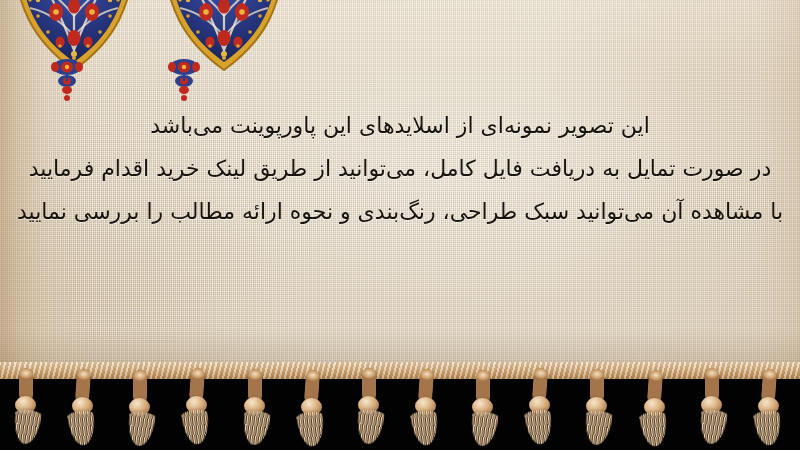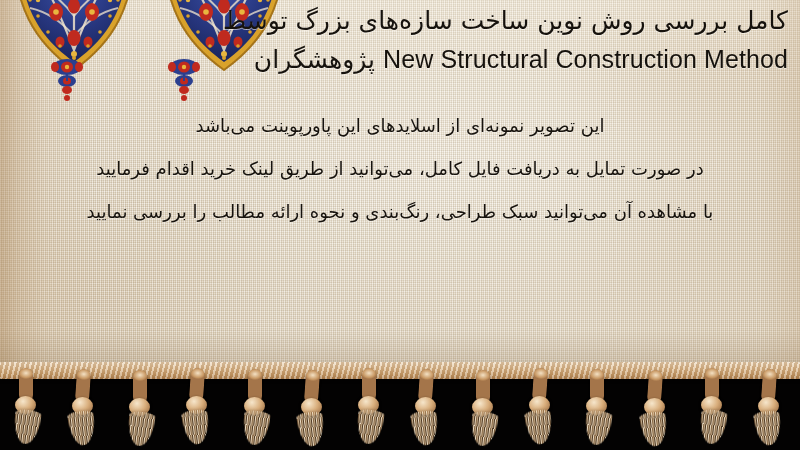--- a/index.html
+++ b/index.html
@@ -143,21 +143,21 @@
     font-size:25px;
     letter-spacing:.1px;
   }
 
   .body-block{
     position:absolute;left:0;right:0;top:104px;
     text-align:center;
     color:#17130e;
   }
   .body-line{
-    font-size:18px;
+    font-size:22px;
     line-height:43px;
     white-space:nowrap;
     text-shadow:0 1px 0 rgba(255,252,244,.5);
   }
 </style>
 </head>
 <body>
 
 <div id="slide">
 
@@ -297,24 +297,20 @@
       <ellipse cx="19" cy="24" rx="9" ry="6" fill="#2b3f8f"></ellipse>
       <ellipse cx="19" cy="24" rx="4" ry="3.6" fill="#c02a1e"></ellipse>
       <ellipse cx="19" cy="33" rx="5" ry="4" fill="#c02a1e"></ellipse>
       <circle cx="19" cy="41" r="3" fill="#c02a1e"></circle>
       <rect x="18" y="16" width="2" height="8" fill="#2b3f8f"></rect>
     </g>
   </svg>
 
   <div class="text-layer">
 
-    <div class="title-block">
-      <div class="title-line">کامل بررسی روش نوین ساخت سازه‌های بزرگ توسط</div>
-      <div class="title-line"><span class="latin">New Structural Construction Method</span> <span>پژوهشگران</span></div>
-    </div>
 
     <div class="body-block">
       <div class="body-line">این تصویر نمونه‌ای از اسلایدهای این پاورپوینت می‌باشد</div>
       <div class="body-line">در صورت تمایل به دریافت فایل کامل، می‌توانید از طریق لینک خرید اقدام فرمایید</div>
       <div class="body-line">با مشاهده آن می‌توانید سبک طراحی، رنگ‌بندی و نحوه ارائه مطالب را بررسی نمایید</div>
     </div>
 
   </div>
 
   <div class="blackband"></div>

